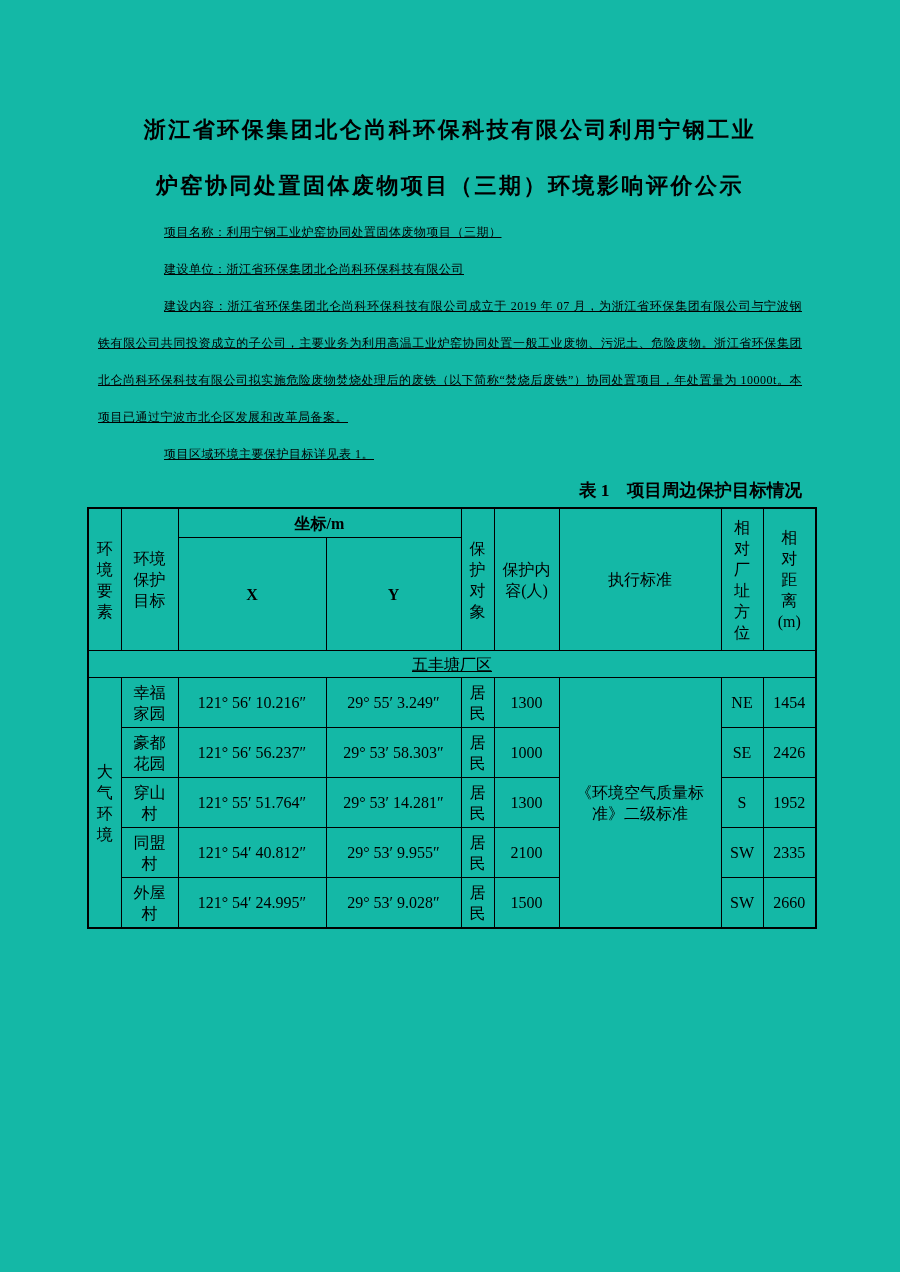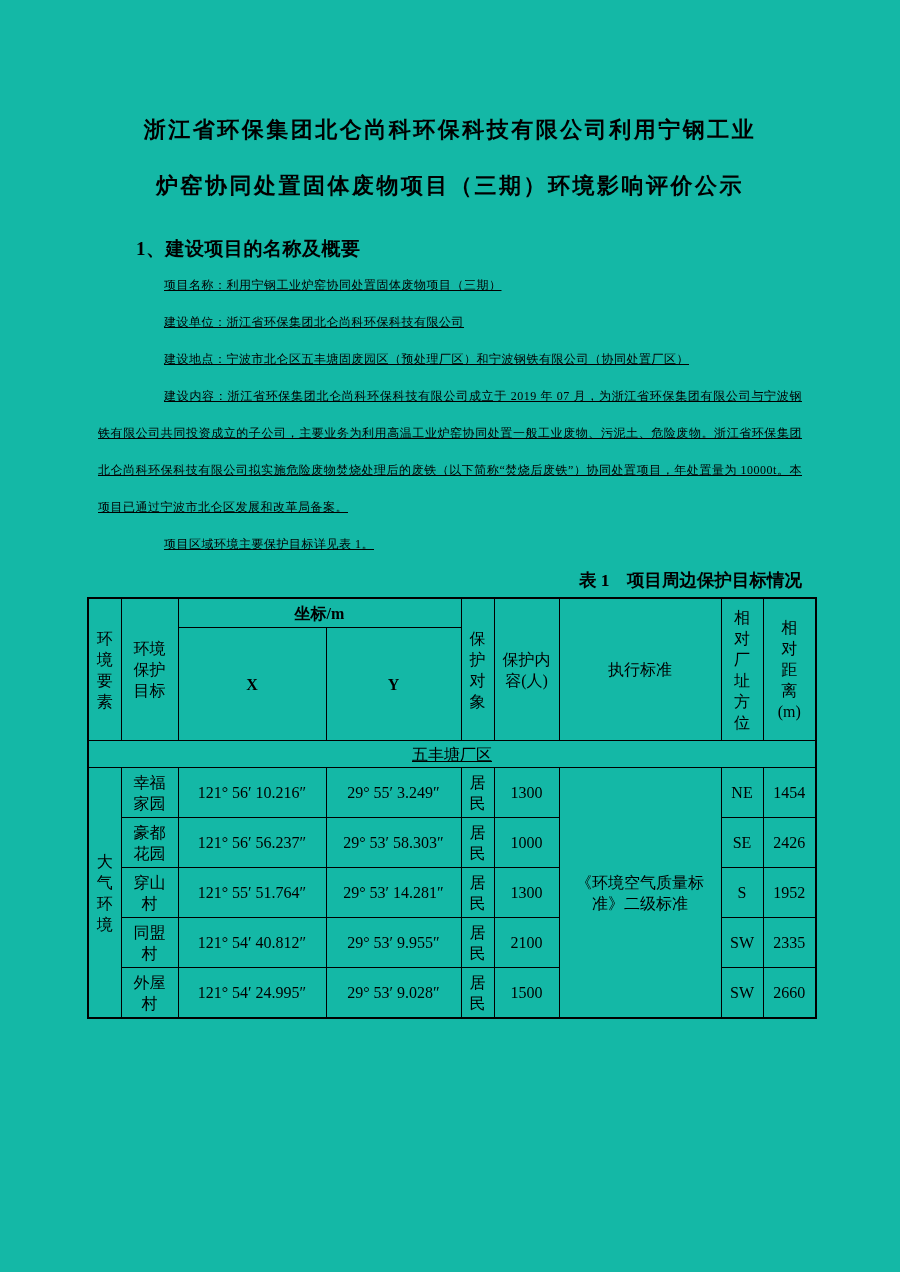--- a/index.html
+++ b/index.html
@@ -74,24 +74,22 @@
 </head>
 <body>
 
 <div class="page">
   <div class="title">
     <div>浙江省环保集团北仑尚科环保科技有限公司利用宁钢工业</div>
     <div>炉窑协同处置固体废物项目（三期）环境影响评价公示</div>
   </div>
 
   <div class="content">
-    <p class="heading first">1、建设项目的名称及概要</p>
     <p class="para">项目名称：利用宁钢工业炉窑协同处置固体废物项目（三期）</p>
     <p class="para">建设单位：浙江省环保集团北仑尚科环保科技有限公司</p>
-    <p class="para">建设地点：宁波市北仑区五丰塘固废园区（预处理厂区）和宁波钢铁有限公司（协同处置厂区）</p>
     <p class="para">建设内容：浙江省环保集团北仑尚科环保科技有限公司成立于 2019 年 07 月，为浙江省环保集团有限公司与宁波钢铁有限公司共同投资成立的子公司，主要业务为利用高温工业炉窑协同处置一般工业废物、污泥土、危险废物。浙江省环保集团北仑尚科环保科技有限公司拟实施危险废物焚烧处理后的废铁（以下简称“焚烧后废铁”）协同处置项目，年处置量为 10000t。本项目已通过宁波市北仑区发展和改革局备案。</p>
     <p class="para">项目区域环境主要保护目标详见表 1。</p>
 
     <div class="caption">表 1　项目周边保护目标情况</div>
 
     <table class="targets">
       <colgroup>
         <col style="width:33px">
           <col style="width:57px">
           <col style="width:148px">

